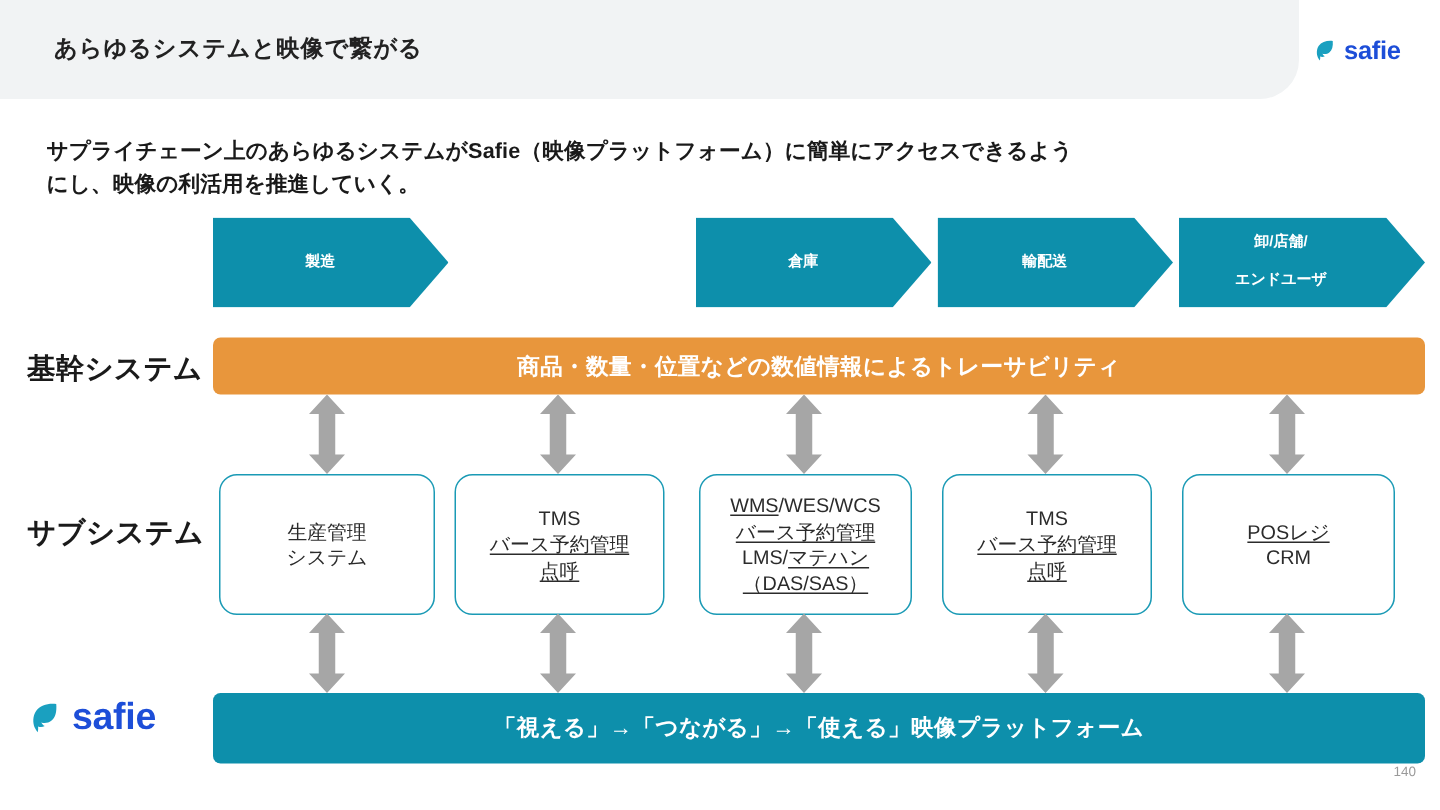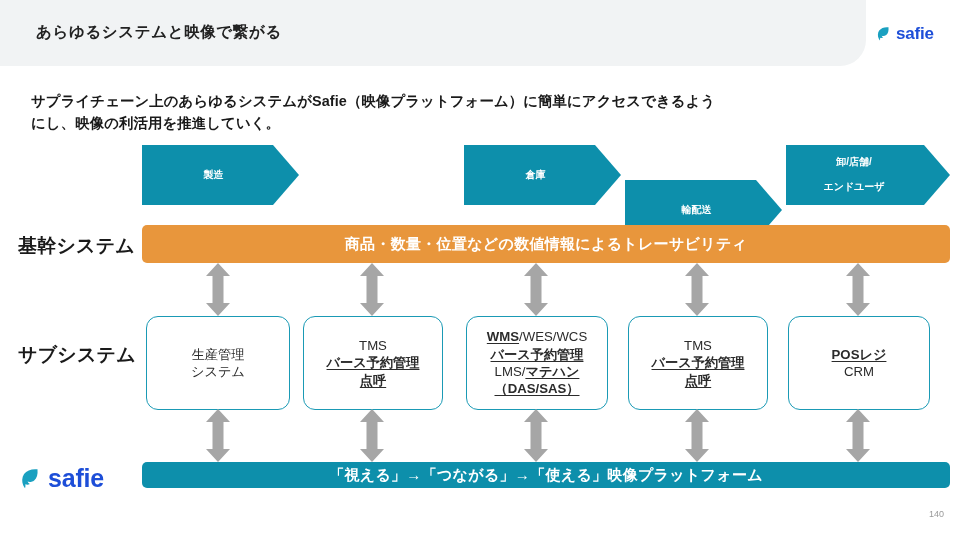--- a/index.html
+++ b/index.html
@@ -45,21 +45,21 @@
     position:absolute;top:0;height:60px;
     background:#0d8fab;
     display:flex;align-items:center;justify-content:center;
     color:#ffffff;font-size:10px;font-weight:bold;
     text-align:center;line-height:1.28;
     clip-path:polygon(0 0, calc(100% - 26px) 0, 100% 50%, calc(100% - 26px) 100%, 0 100%);
   }
   .chev.c0{left:0px;   width:157px;}
   .chev.c1{left:161px; width:157px;}
   .chev.c2{left:322px; width:157px;}
-  .chev.c3{left:483px; width:157px;margin-top:35px;}
+  .chev.c3{left:483px; width:157px;}
   .chev.c4{left:644px; width:164px;}
   .chev span{display:block;padding-right:14px;}
 
   
   .row-label{
     position:absolute;left:18px;
     font-size:19px;font-weight:bold;color:#1a1a1a;
     letter-spacing:.2px;
   }
   .row-label.core{top:233px;}
@@ -80,31 +80,31 @@
     background:#ffffff;
     display:flex;flex-direction:column;align-items:center;justify-content:center;
     color:#2b2b2b;font-size:13.2px;line-height:1.32;text-align:center;
   }
   .sub-box.b0{left:146px; width:142px;}
   .sub-box.b1{left:303px; width:138px;}
   .sub-box.b2{left:466px; width:140px;}
   .sub-box.b3{left:628px; width:138px;}
   .sub-box.b4{left:788px; width:140px;}
   .sub-box .ln{white-space:nowrap;}
-  .u{text-decoration:underline;text-underline-offset:2px;font-weight:bold;}
+  .u{text-decoration:underline;text-underline-offset:2px;font-weight:normal;}
 
   
   .darrow{position:absolute;width:26px;}
   .darrow svg{display:block;}
   .arr-top{top:263px;}
   .arr-bot{top:409px;}
 
   
   .platform-bar{
-    position:absolute;left:142px;top:462px;width:808px;height:26px;
+    position:absolute;left:142px;top:462px;width:808px;height:47px;
     background:#0d8fab;border-radius:5px;
     display:flex;align-items:center;justify-content:center;
     color:#ffffff;font-size:15px;font-weight:bold;letter-spacing:.3px;
   }
   .logo-bottom{
     position:absolute;left:18px;top:464px;
     display:flex;align-items:center;gap:4px;
   }
   .logo-bottom .logo-word{font-size:25px;}
 

